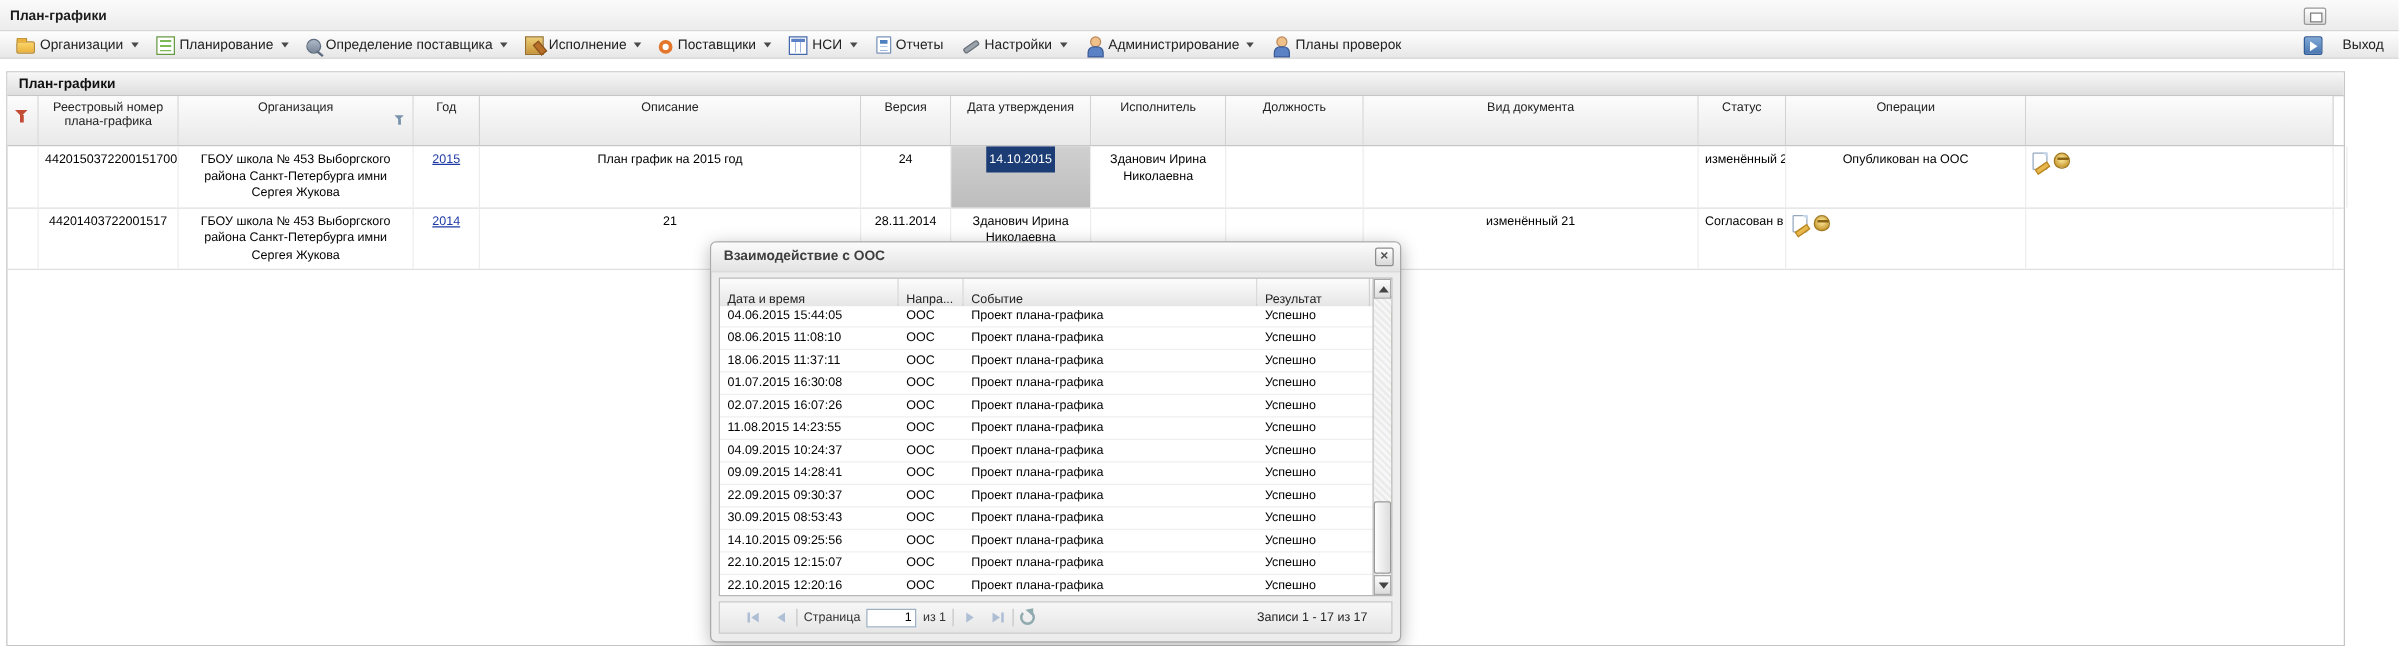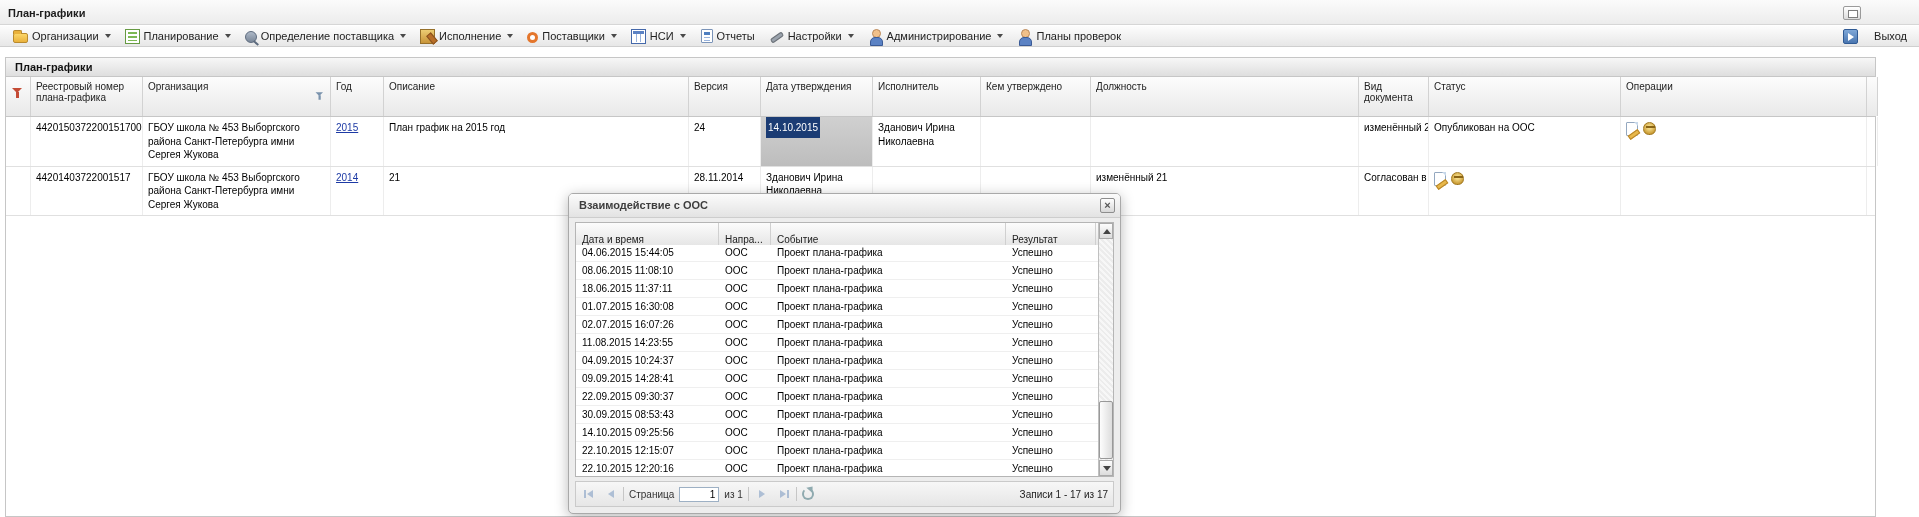--- a/index.html
+++ b/index.html
@@ -63,21 +63,21 @@
   
   .grid-panel{
     position:absolute; left:5px; top:57px; width:1871px; bottom:0;
     border:1px solid #c6c6c6; background:#fff;
   }
   .panel-header{
     height:19px; background:linear-gradient(#f7f7f7,#dedede);
     border-bottom:1px solid #c6c6c6; font-size:11px; font-weight:bold; color:#111;
     padding:3px 9px;
   }
-  .g-row{ display:grid; grid-template-columns:25px 112px 188px 53px 305px 72px 112px 108px 110px 268px 70px 192px 246px 1fr; }
+  .g-row{ display:grid; grid-template-columns:25px 112px 188px 53px 305px 72px 112px 108px 110px 268px 70px 192px 246px 1fr;text-align:center; }
   .g-head{ border-bottom:1px solid #c6c6c6; }
   .g-head .g-cell{
     background:linear-gradient(#fcfcfc,#e9e9e9);
     border-right:1px solid #d2d2d2;
     padding:4px 5px; min-height:39px; font-size:10px; color:#222; position:relative;
   }
   .g-data{ border-bottom:1px solid #e0e0e0; }
   .g-data .g-cell{
     border-right:1px solid #ededed; padding:4px 5px; min-height:32px;
     font-size:10px; line-height:1.35; overflow:hidden;
@@ -143,21 +143,21 @@
   .msb-btn{ position:absolute; left:0; right:0; height:16px; background:linear-gradient(#fdfdfd,#dcdcdc); border:1px solid #aaa; }
   .msb-up{ top:0; } .msb-down{ bottom:0; }
   .msb-up::before{ content:""; position:absolute; left:3px; top:5px; border-left:4px solid transparent; border-right:4px solid transparent; border-bottom:5px solid #444; }
   .msb-down::before{ content:""; position:absolute; left:3px; top:5px; border-left:4px solid transparent; border-right:4px solid transparent; border-top:5px solid #444; }
   .msb-thumb{ position:absolute; left:0; right:0; bottom:17px; height:58px;
     background:linear-gradient(90deg,#fdfdfd,#dddddd); border:1px solid #999; border-radius:2px; }
 
   .m-pager{
     position:absolute; left:6px; right:6px; bottom:6px; height:26px;
     background:linear-gradient(#f7f7f7,#e6e6e6); border:1px solid #cacaca;
-    display:flex; align-items:center; gap:5px; padding:0 5px; font-size:10px; color:#333;
+    display:flex; align-items:center; gap:5px; padding:0 19px; font-size:10px; color:#333;
   }
   .pg-sep{ width:1px; height:14px; background:#c6c6c6; }
   .pg-btn{ width:16px; height:16px; position:relative; opacity:.45; cursor:default; }
   .pg-prev::before,.pg-first::before{ content:""; position:absolute; left:6px; top:4px; border-top:4px solid transparent; border-bottom:4px solid transparent; border-right:6px solid #5f84b5; }
   .pg-first::after{ content:""; position:absolute; left:3px; top:4px; width:2px; height:8px; background:#5f84b5; }
   .pg-next::before,.pg-last::before{ content:""; position:absolute; left:5px; top:4px; border-top:4px solid transparent; border-bottom:4px solid transparent; border-left:6px solid #5f84b5; }
   .pg-last::after{ content:""; position:absolute; left:12px; top:4px; width:2px; height:8px; background:#5f84b5; }
   .pg-input{ width:40px; height:15px; border:1px solid #9db0c4; font-size:10px; text-align:right; padding-right:3px; font-family:inherit; }
   .pg-refresh{ width:12px; height:12px; position:relative; border:2px solid #7f9fa5; border-radius:50%; border-top-color:transparent; opacity:.85; }
   .pg-refresh::after{ content:""; position:absolute; right:-3px; top:-4px; border-left:4px solid transparent; border-right:4px solid transparent; border-bottom:5px solid #7f9fa5; transform:rotate(40deg); }
@@ -233,21 +233,20 @@
     <div class="g-cell h">
         <span class="funnel red"></span>
       </div>
     <div class="g-cell h">Реестровый номер плана-графика</div>
     <div class="g-cell h"><span>Организация</span><span class="funnel small"></span></div>
     <div class="g-cell h">Год</div>
     <div class="g-cell h">Описание</div>
     <div class="g-cell h">Версия</div>
     <div class="g-cell h">Дата утверждения</div>
     <div class="g-cell h">Исполнитель</div>
-    <div class="g-cell h">Кем утверждено</div>
     <div class="g-cell h">Должность</div>
     <div class="g-cell h">Вид документа</div>
     <div class="g-cell h">Статус</div>
     <div class="g-cell h">Операции</div>
     <div class="g-cell h"></div>
   </div>
 
   <div class="g-row g-data">
     <div class="g-cell"></div>
     <div class="g-cell nowrap">44201503722001517001</div>

